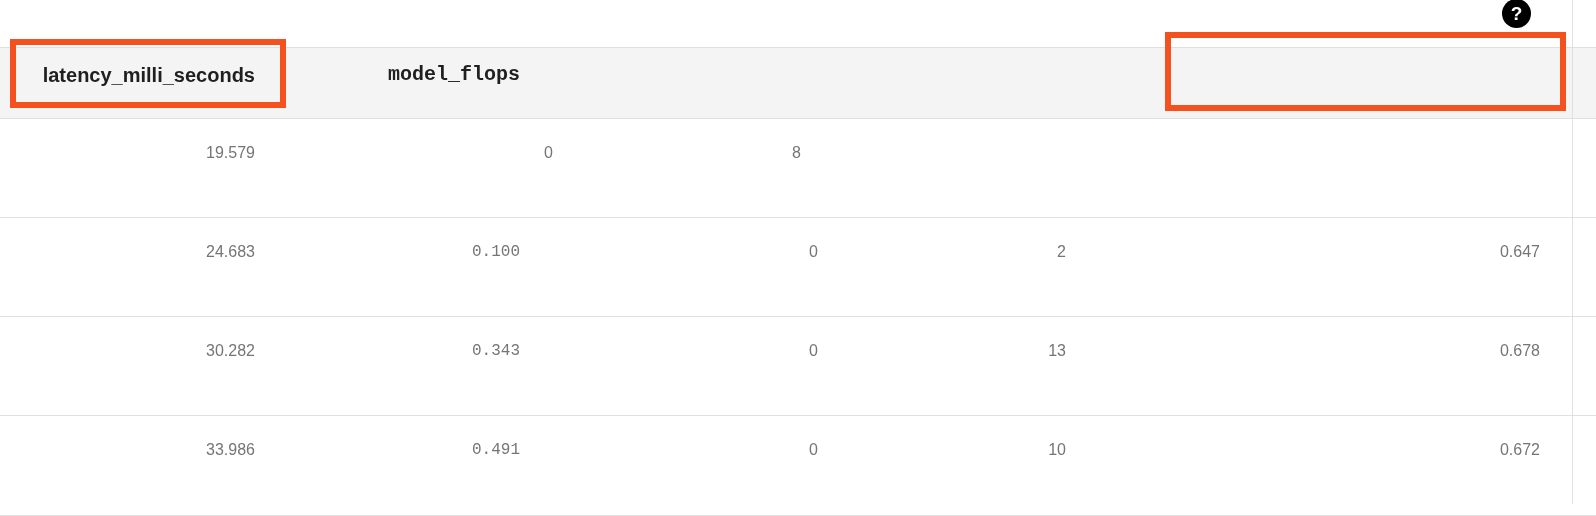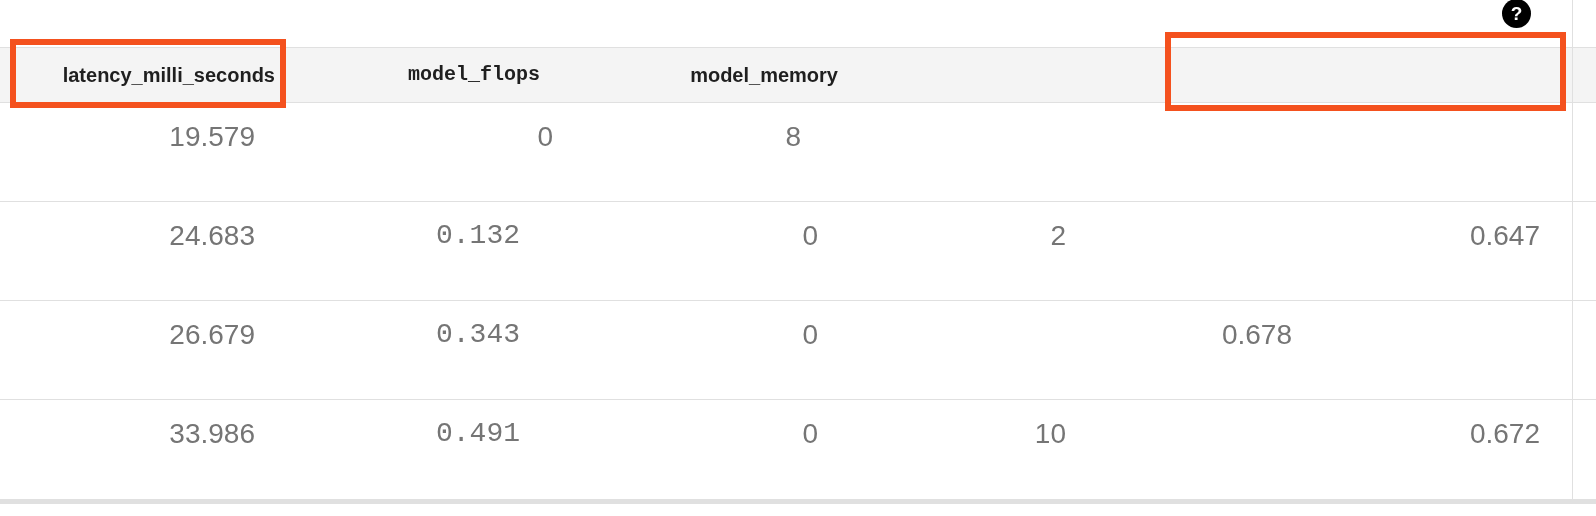--- a/index.html
+++ b/index.html
@@ -37,44 +37,43 @@
     font-weight: bold;
     line-height: 29px;
     text-align: center;
     cursor: pointer;
     user-select: none;
   }
 
   
   .table-header-row {
     display: flex;
-    height: 56px;
+    height: 72px;
     box-sizing: border-box;
     background: var(--header_bg, #f4f4f4);
     border-top: 1px solid var(--divider, #e0e0e0);
     border-bottom: 1px solid var(--divider, #e0e0e0);
-    padding-left: 20px;
   }
   .table-header-row .cell {
     font-weight: bold;
     font-size: 20px;
     color: var(--header_text, #1f1f1f);
     line-height: 54px;
   }
   .table-body .table-row {
     display: flex;
     height: 99px;
     box-sizing: border-box;
     background: #ffffff;
   }
   .table-body .table-row:not(:last-child) {
     border-bottom: 1px solid var(--divider, #e0e0e0);
   }
   .table-body .cell {
-    font-size: 28px;
+    font-size: 16px;
     color: var(--cell_text, #757575);
     padding-top: 20px;
     line-height: 28px;
   }
   .cell {
     box-sizing: border-box;
     text-align: right;
     white-space: nowrap;
     overflow: visible;
   }
@@ -128,39 +127,39 @@
 <div id="canvas">
 
   <div class="top-strip">
     <div class="help-icon">?</div>
   </div>
 
   <div>
     <div class="table-header-row">
         <div class="cell c0">latency_milli_seconds</div>
         <div class="cell c1">model_flops</div>
-        <div class="cell c2">model_memory</div>
       </div>
     <div class="table-body">
         <div class="table-row">
           <div class="cell c0">19.579</div>
           <div class="cell c2">0</div>
           <div class="cell c3">8</div>
         </div>
         <div class="table-row">
           <div class="cell c0">24.683</div>
-          <div class="cell c1">0.132</div>
+          <div class="cell c1">0.100</div>
           <div class="cell c2">0</div>
           <div class="cell c3">2</div>
           <div class="cell c4">0.647</div>
         </div>
         <div class="table-row">
-          <div class="cell c0">26.679</div>
+          <div class="cell c0">30.282</div>
           <div class="cell c1">0.343</div>
           <div class="cell c2">0</div>
+          <div class="cell c3">13</div>
           <div class="cell c4">0.678</div>
         </div>
         <div class="table-row">
           <div class="cell c0">33.986</div>
           <div class="cell c1">0.491</div>
           <div class="cell c2">0</div>
           <div class="cell c3">10</div>
           <div class="cell c4">0.672</div>
         </div>
       </div>

